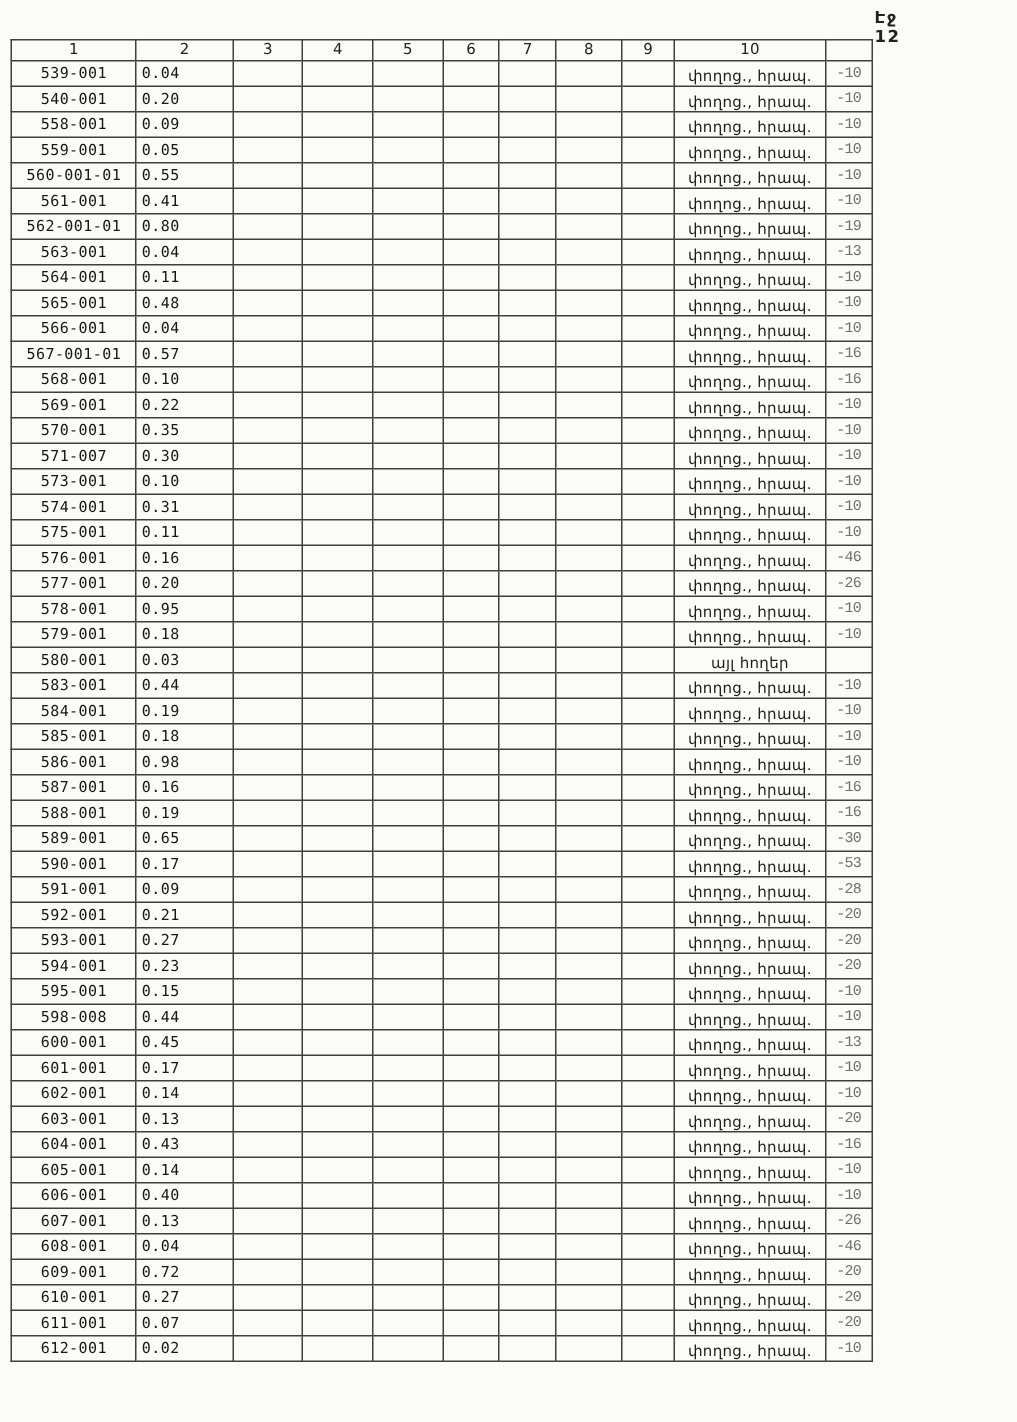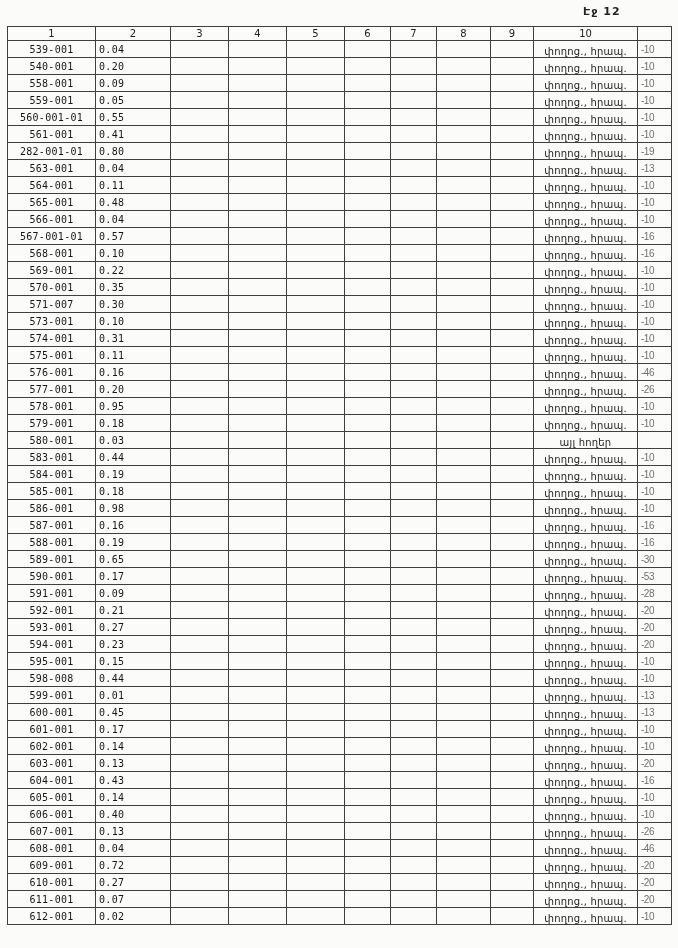--- a/index.html
+++ b/index.html
@@ -2,21 +2,21 @@
 <html><head>
 <meta charset="utf-8">
 <style>
   html,body{margin:0;padding:0;}
   body{
     width:678px;height:948px;overflow:hidden;
     background:#fbfbf9;color:#161616;
     font-family:"DejaVu Sans", sans-serif;
     position:relative;
   }
-  .page{position:relative;width:678px;height:948px;}
+  .page{position:relative;width:582px;height:948px;}
   .page-label{
     position:absolute;top:5px;left:583px;
     font-size:11px;font-weight:bold;letter-spacing:1px;
     font-family:"DejaVu Sans", sans-serif;color:#222;
   }
   table.sheet{
     position:absolute;top:26px;left:7px;
     border-collapse:collapse;table-layout:fixed;
   }
   table.sheet th, table.sheet td{
@@ -38,22 +38,22 @@
   td.c2{
     font-family:"DejaVu Sans Mono", monospace;
     font-size:9.5px;text-align:left;letter-spacing:.3px;
   }
   td.c10{
     font-size:8.6px;text-align:center;vertical-align:bottom;
     padding-bottom:1px;letter-spacing:.2px;color:#1d1d1d;
   }
   th.ghost, td.ghost{border:none;background:transparent;}
   td.mark{
-    font-size:8px;color:#6f6f6f;text-align:left;
-    padding-left:7px;font-family:Liberation Sans, sans-serif;
+    font-size:8px;color:#6f6f6f;text-align:center;
+    padding-left:7px;font-family:Liberation Mono, monospace;
     vertical-align:middle;letter-spacing:-.5px;
   }
 </style>
 </head>
 <body>
 
 <div class="page">
   <div class="page-label">Էջ 12</div>
 
   <table class="sheet">
@@ -158,21 +158,21 @@
           <td class="c4"></td>
           <td class="c5"></td>
           <td class="c6"></td>
           <td class="c7"></td>
           <td class="c8"></td>
           <td class="c9"></td>
           <td class="c10">փողոց., հրապ.</td>
           <td class="ghost mark">-10</td>
         </tr>
         <tr>
-          <td class="c1">282-001-01</td>
+          <td class="c1">562-001-01</td>
           <td class="c2">0.80</td>
           <td class="c3"></td>
           <td class="c4"></td>
           <td class="c5"></td>
           <td class="c6"></td>
           <td class="c7"></td>
           <td class="c8"></td>
           <td class="c9"></td>
           <td class="c10">փողոց., հրապ.</td>
           <td class="ghost mark">-19</td>
@@ -572,33 +572,20 @@
           <td class="c2">0.44</td>
           <td class="c3"></td>
           <td class="c4"></td>
           <td class="c5"></td>
           <td class="c6"></td>
           <td class="c7"></td>
           <td class="c8"></td>
           <td class="c9"></td>
           <td class="c10">փողոց., հրապ.</td>
           <td class="ghost mark">-10</td>
-        </tr>
-        <tr>
-          <td class="c1">599-001</td>
-          <td class="c2">0.01</td>
-          <td class="c3"></td>
-          <td class="c4"></td>
-          <td class="c5"></td>
-          <td class="c6"></td>
-          <td class="c7"></td>
-          <td class="c8"></td>
-          <td class="c9"></td>
-          <td class="c10">փողոց., հրապ.</td>
-          <td class="ghost mark">-13</td>
         </tr>
         <tr>
           <td class="c1">600-001</td>
           <td class="c2">0.45</td>
           <td class="c3"></td>
           <td class="c4"></td>
           <td class="c5"></td>
           <td class="c6"></td>
           <td class="c7"></td>
           <td class="c8"></td>

